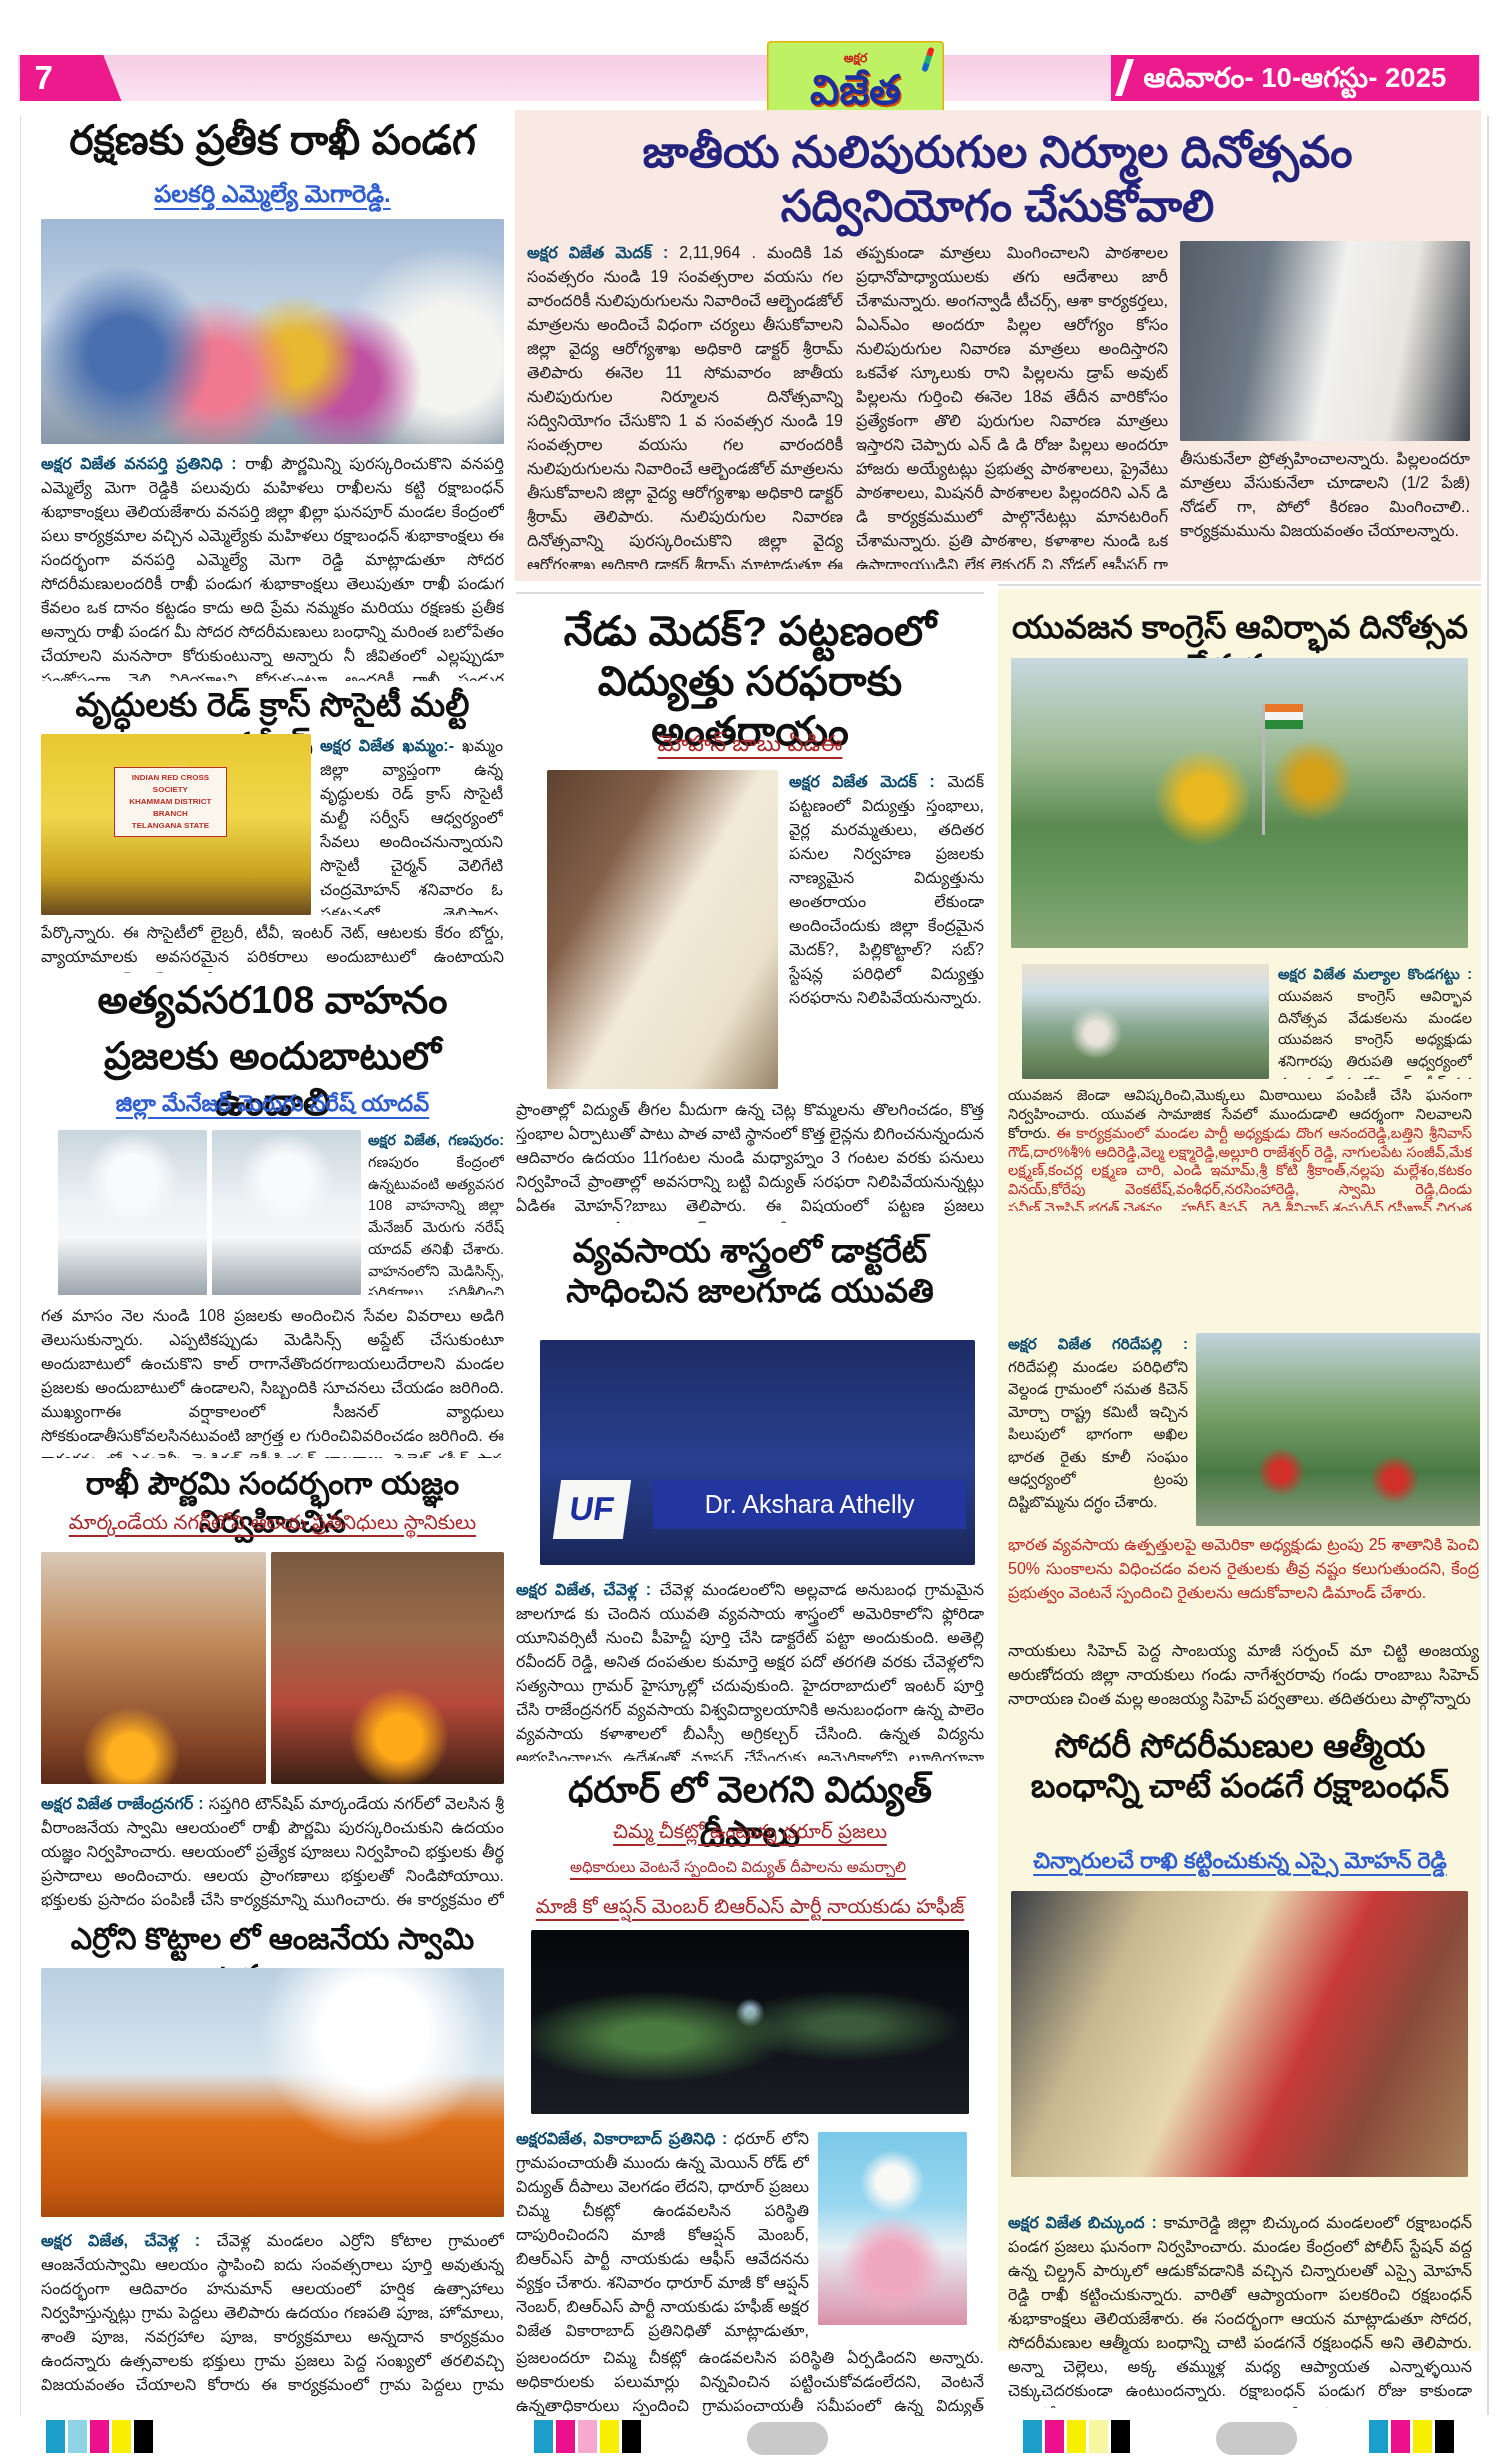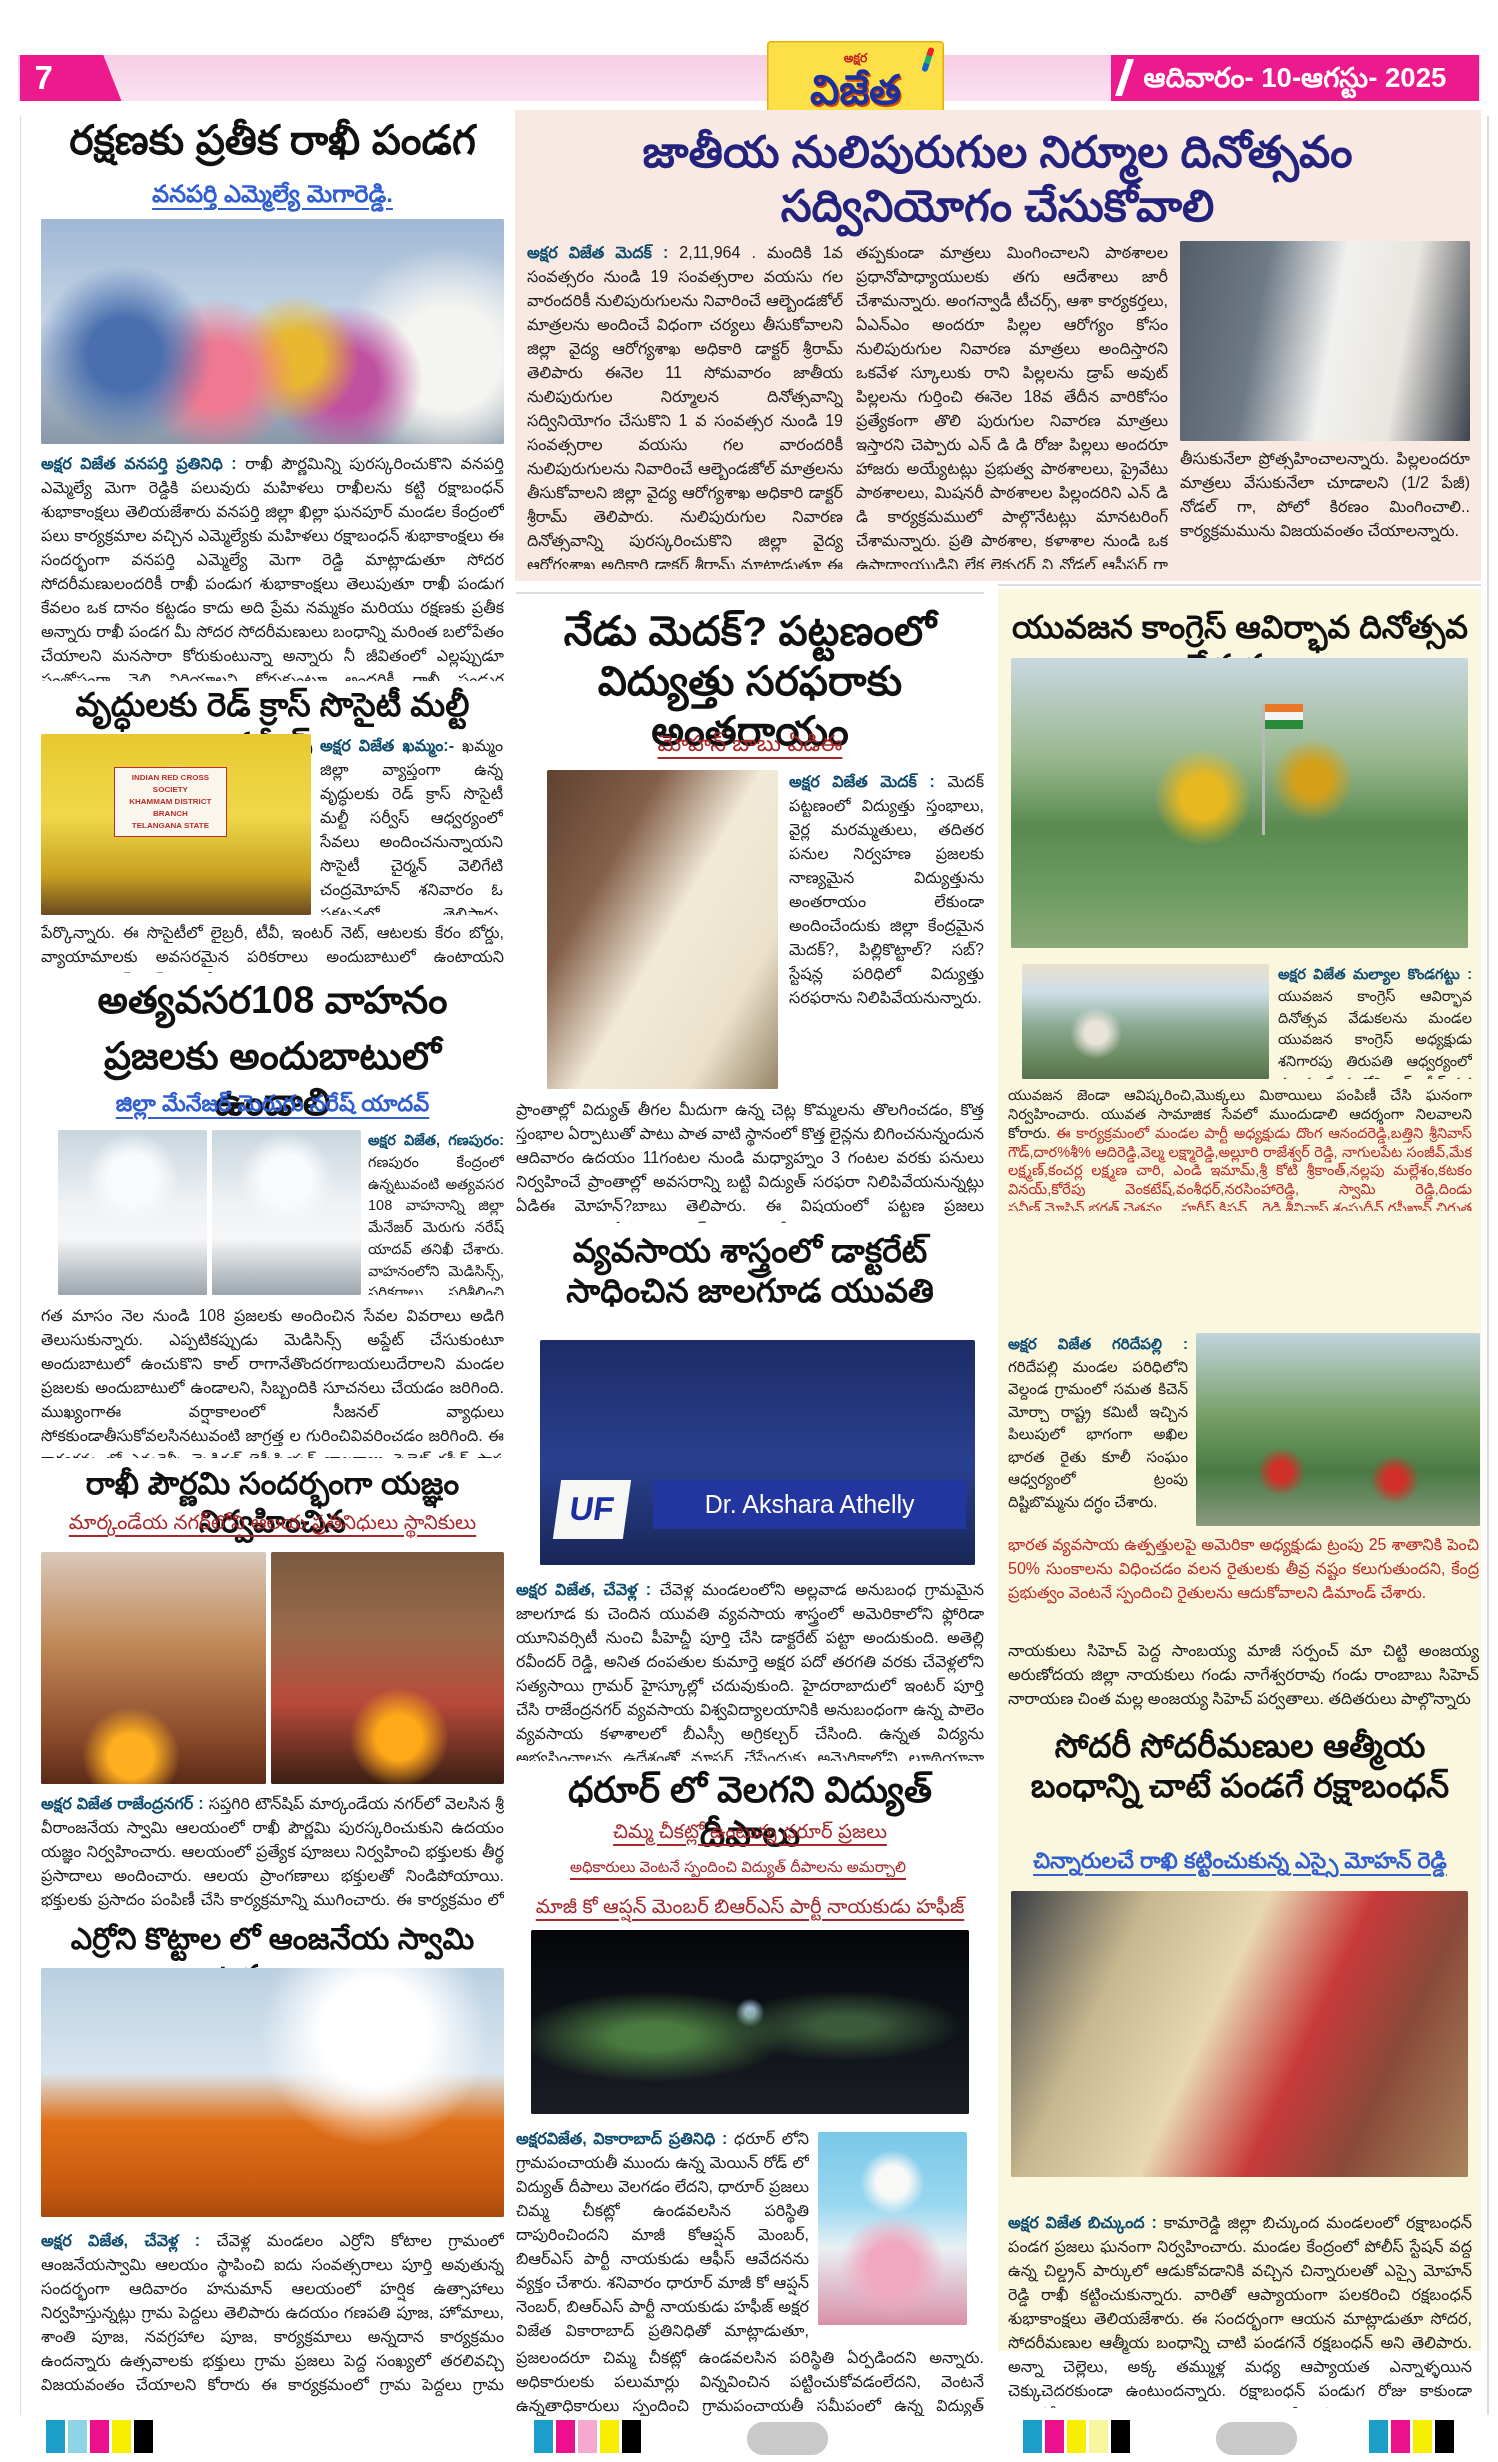--- a/index.html
+++ b/index.html
@@ -6,21 +6,21 @@
   #page{position:relative;width:1499px;height:2462px;background:#ffffff;overflow:hidden;
         font-family:"Liberation Sans", sans-serif;color:#1a1a1a;}
   .abs{position:absolute;}
   .frame{position:absolute;background:#dcdcdc;}
   
   .band{background:linear-gradient(180deg,#f6cde4,#fbe3f1);}
   .pagenum{background:#ec1a8d;color:#fff;font-weight:bold;font-size:33px;line-height:46px;
            padding-left:14.5px;clip-path:polygon(0 0,82% 0,100% 100%,0 100%);}
   .datebox{background:#ec1a8d;color:#fff;font-weight:bold;font-size:27.6px;line-height:46px;text-align:center;}
   .datebox .slash{position:absolute;left:10px;top:4.4px;bottom:4.4px;width:7.3px;background:#fff;transform:skewX(-18deg);}
-  .masthead{background:#fde047;border-radius:4.4px;text-align:center;box-shadow:0 0 0 1.5px #e8ae00 inset;}
+  .masthead{background:#bef264;border-radius:4.4px;text-align:center;box-shadow:0 0 0 1.5px #e8ae00 inset;}
   .masthead .small{color:#c81d1d;font-size:12.3px;font-weight:bold;padding-top:10px;}
   .masthead .big{color:#1b2f9e;font-size:41px;font-weight:bold;line-height:45px;
                  text-shadow:1.5px 1.5px 0 #d44a00;}
   .feather{position:absolute;right:13px;top:5.8px;width:5.8px;height:25px;border-radius:2.9px;
            background:linear-gradient(180deg,#e22 0%,#e22 33%,#2a7 33%,#2a7 66%,#16c 66%);transform:rotate(18deg);}
   
   .headline{font-weight:bold;color:#111;text-align:center;line-height:1.22;}
   .headline-blue{color:#23237d;}
   .sub-blue{color:#2f5fd0;font-weight:bold;text-align:center;}
   .sub-red{color:#a8282a;font-weight:normal;text-align:center;}
@@ -108,21 +108,21 @@
     <div class="small">అక్షర</div>
     <div class="big">విజేత</div>
     <span class="feather"></span>
   </div>
   <div class="abs datebox" style="left:1111px;top:55px;width:368px;height:46px;">
     <span class="slash"></span>
     <span>ఆదివారం- 10-ఆగస్టు- 2025</span>
   </div>
 
   <div class="abs headline" style="left:41px;top:115px;width:463px;font-size:41px;">రక్షణకు ప్రతీక రాఖీ పండగ</div>
-  <div class="abs sub-blue underl" style="left:41px;top:180px;width:463px;font-size:24px;">వనపర్తి ఎమ్మెల్యే మెగారెడ్డి.</div>
+  <div class="abs sub-blue underl" style="left:41px;top:180px;width:463px;font-size:24px;">పలకర్తి ఎమ్మెల్యే మెగారెడ్డి.</div>
   <div class="abs photo ph-rakhi" style="left:41px;top:219px;width:463px;height:225px;"></div>
   <div class="abs body-text" style="left:41px;top:452px;width:463px;height:229px;">
     <span class="lead">అక్షర విజేత వనపర్తి ప్రతినిధి :</span>
     <span>రాఖీ పౌర్ణమిన్ని పురస్కరించుకొని వనపర్తి ఎమ్మెల్యే మెగా రెడ్డికి పలువురు మహిళలు రాఖీలను కట్టి రక్షాబంధన్ శుభాకాంక్షలు తెలియజేశారు వనపర్తి జిల్లా ఖిల్లా ఘనపూర్ మండల కేంద్రంలో పలు కార్యక్రమాల వచ్చిన ఎమ్మెల్యేకు మహిళలు రక్షాబంధన్ శుభాకాంక్షలు ఈ సందర్భంగా వనపర్తి ఎమ్మెల్యే మెగా రెడ్డి మాట్లాడుతూ సోదర సోదరీమణులందరికీ రాఖీ పండుగ శుభాకాంక్షలు తెలుపుతూ రాఖీ పండుగ కేవలం ఒక దానం కట్టడం కాదు అది ప్రేమ నమ్మకం మరియు రక్షణకు ప్రతీక అన్నారు రాఖీ పండగ మీ సోదర సోదరీమణులు బంధాన్ని మరింత బలోపేతం చేయాలని మనసారా కోరుకుంటున్నా అన్నారు నీ జీవితంలో ఎల్లప్పుడూ సంతోషంగా వెల్లి విరియాలని కోరుకుంటూ అందరికీ రాఖీ పండుగ శుభాకాంక్షలు అన్నదమ్ములు అక్క చెల్లెలు బంధాన్ని పెంపొందించే ఈ ప్రత్యేకమైన రోజుకు మీ మధ్య అనురాగం గౌరవం మరింత పెరగాలని ఆకాంక్షిస్తూ ఈ పండగ మీ జీవితంలో కొత్త ఆశలను ఆనందాలను తీసుకురావాలని ఆశిస్తున్న అన్నారు.</span>
   </div>
 
   <div class="abs headline" style="left:41px;top:685px;width:463px;font-size:33px;">వృద్ధులకు రెడ్ క్రాస్ సొసైటీ మల్టీ సర్వీస్</div>
   <div class="abs photo ph-redcross" style="left:41px;top:734px;width:270px;height:181px;">
     <div class="rc-banner">
       <div>INDIAN RED CROSS SOCIETY</div>

